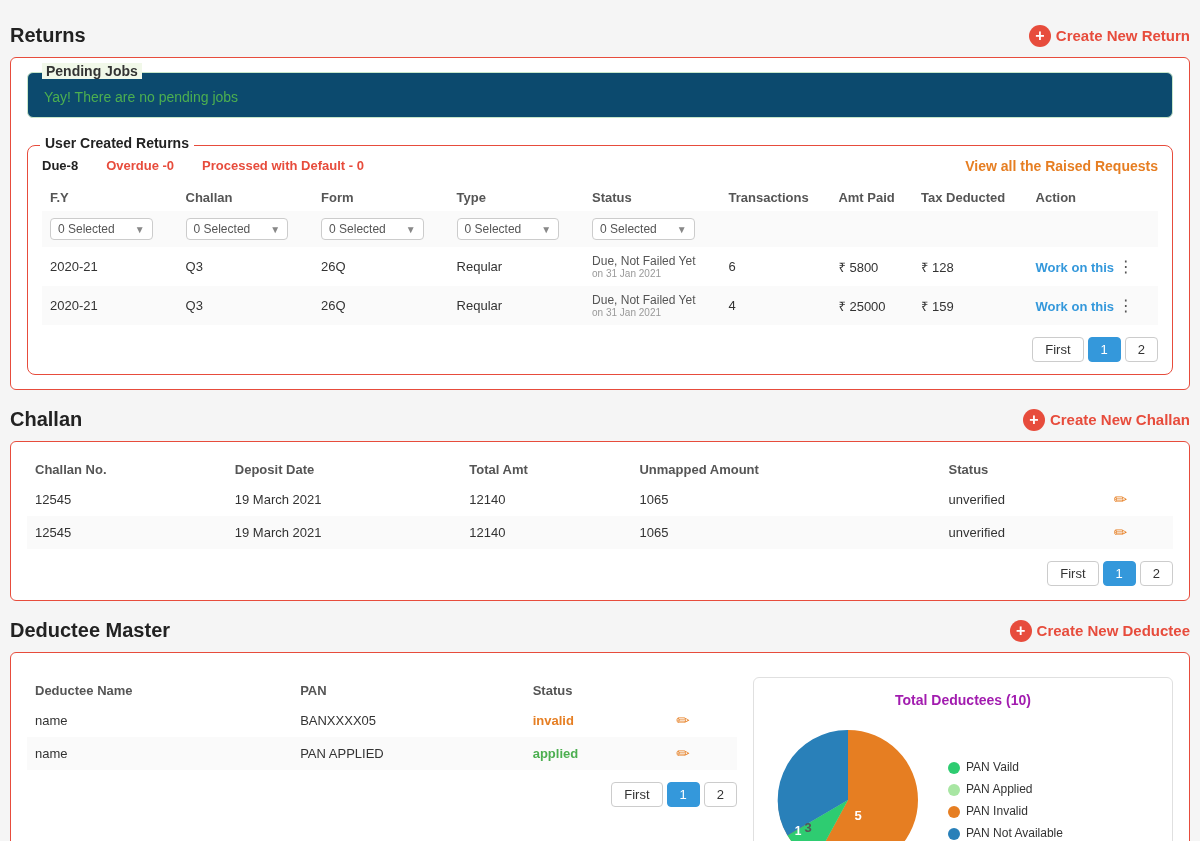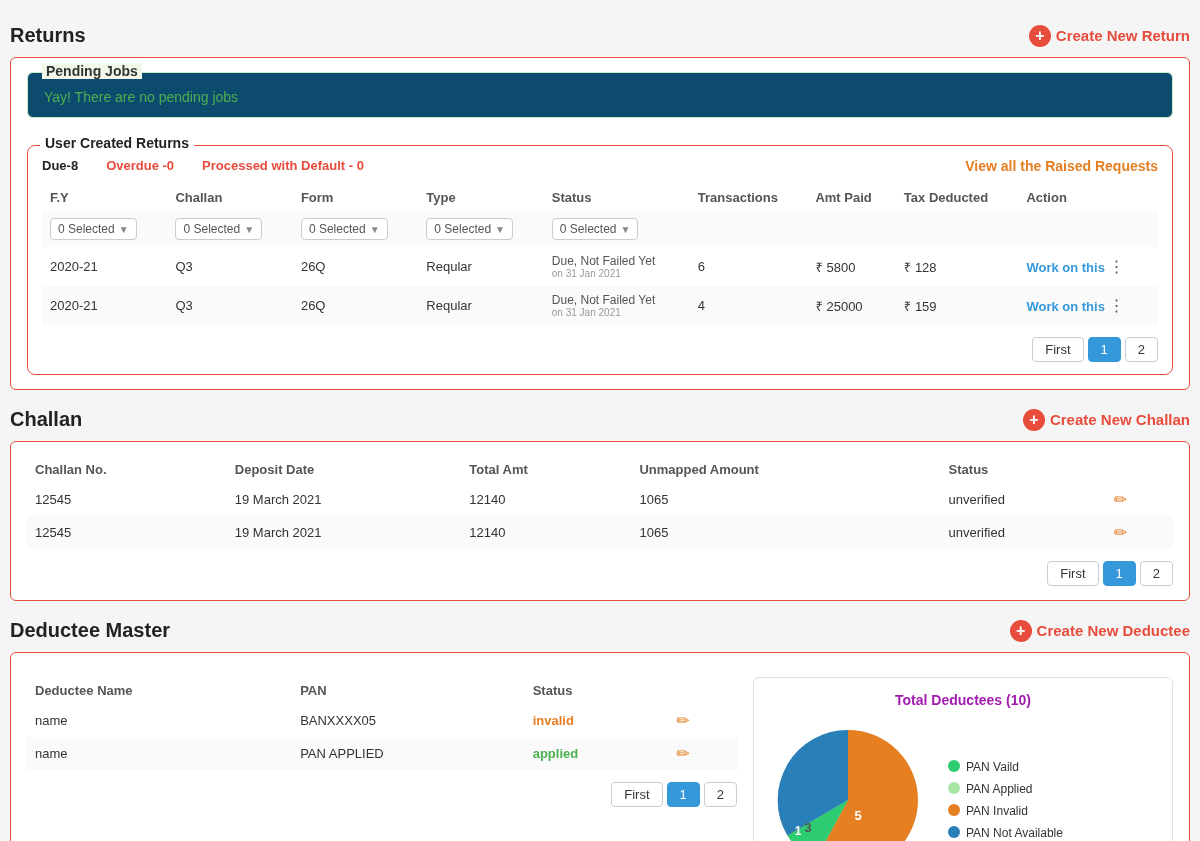--- a/index.html
+++ b/index.html
@@ -23,21 +23,21 @@
     .tab-overdue { color: #e74c3c; font-weight: bold; font-size: 13px; cursor: pointer; }
     .tab-processed { color: #e74c3c; font-weight: bold; font-size: 13px; cursor: pointer; }
     .view-all { margin-left: auto; color: #e67e22; font-size: 14px; cursor: pointer; font-weight: bold; }
 
     table { width: 100%; border-collapse: collapse; }
     th { font-size: 13px; color: #555; font-weight: 600; padding: 6px 8px; text-align: left; }
     td { padding: 7px 8px; font-size: 13px; color: #333; }
     tr:nth-child(even) td { background: #fafafa; }
     tr:nth-child(odd) td { background: #fff; }
 
-    .filter-select { display: inline-flex; align-items: center; border: 1px solid #ccc; border-radius: 4px; padding: 3px 7px; font-size: 12px; color: #555; cursor: pointer; gap: 4px; background: #fff; }
+    .filter-select { display: inline-flex; align-items: center; border: 1px solid #ccc; border-radius: 4px; padding: 3px 7px; font-size: 12px; color: #555; cursor: pointer; gap: 20px; background: #fff; }
     .filter-select .caret { font-size: 10px; color: #888; }
 
     .status-cell { font-size: 12px; color: #555; }
     .status-sub { font-size: 10px; color: #999; display: block; }
 
     .work-link { color: #3498db; font-weight: bold; cursor: pointer; font-size: 13px; }
     .dots-btn { cursor: pointer; color: #555; font-size: 16px; }
 
     
     .pagination { display: flex; justify-content: flex-end; align-items: center; gap: 4px; margin-top: 12px; }
@@ -53,21 +53,21 @@
     .chart-title { color: #a21caf; font-weight: bold; font-size: 14px; margin-bottom: 12px; text-align: center; }
     .chart-area { display: flex; align-items: center; gap: 20px; }
 
     .status-invalid { color: #e67e22; font-weight: bold; }
     .status-applied { color: #4caf50; font-weight: bold; }
 
     
     .pie-container { position: relative; width: 160px; height: 160px; }
 
     .legend { display: flex; flex-direction: column; gap: 8px; font-size: 12px; }
-    .legend-item { display: flex; align-items: flex-start; gap: 6px; }
+    .legend-item { display: flex; align-items: flex-end; gap: 6px; }
     .legend-dot { width: 12px; height: 12px; border-radius: 50%; flex-shrink: 0; }
 
     .section-main-title { font-size: 20px; font-weight: bold; color: #222; }
 
     .header-row { display: flex; align-items: center; justify-content: space-between; margin-bottom: 10px; }
   </style>
 </head>
 <body>
 
 <div style="margin-top:14px;">

